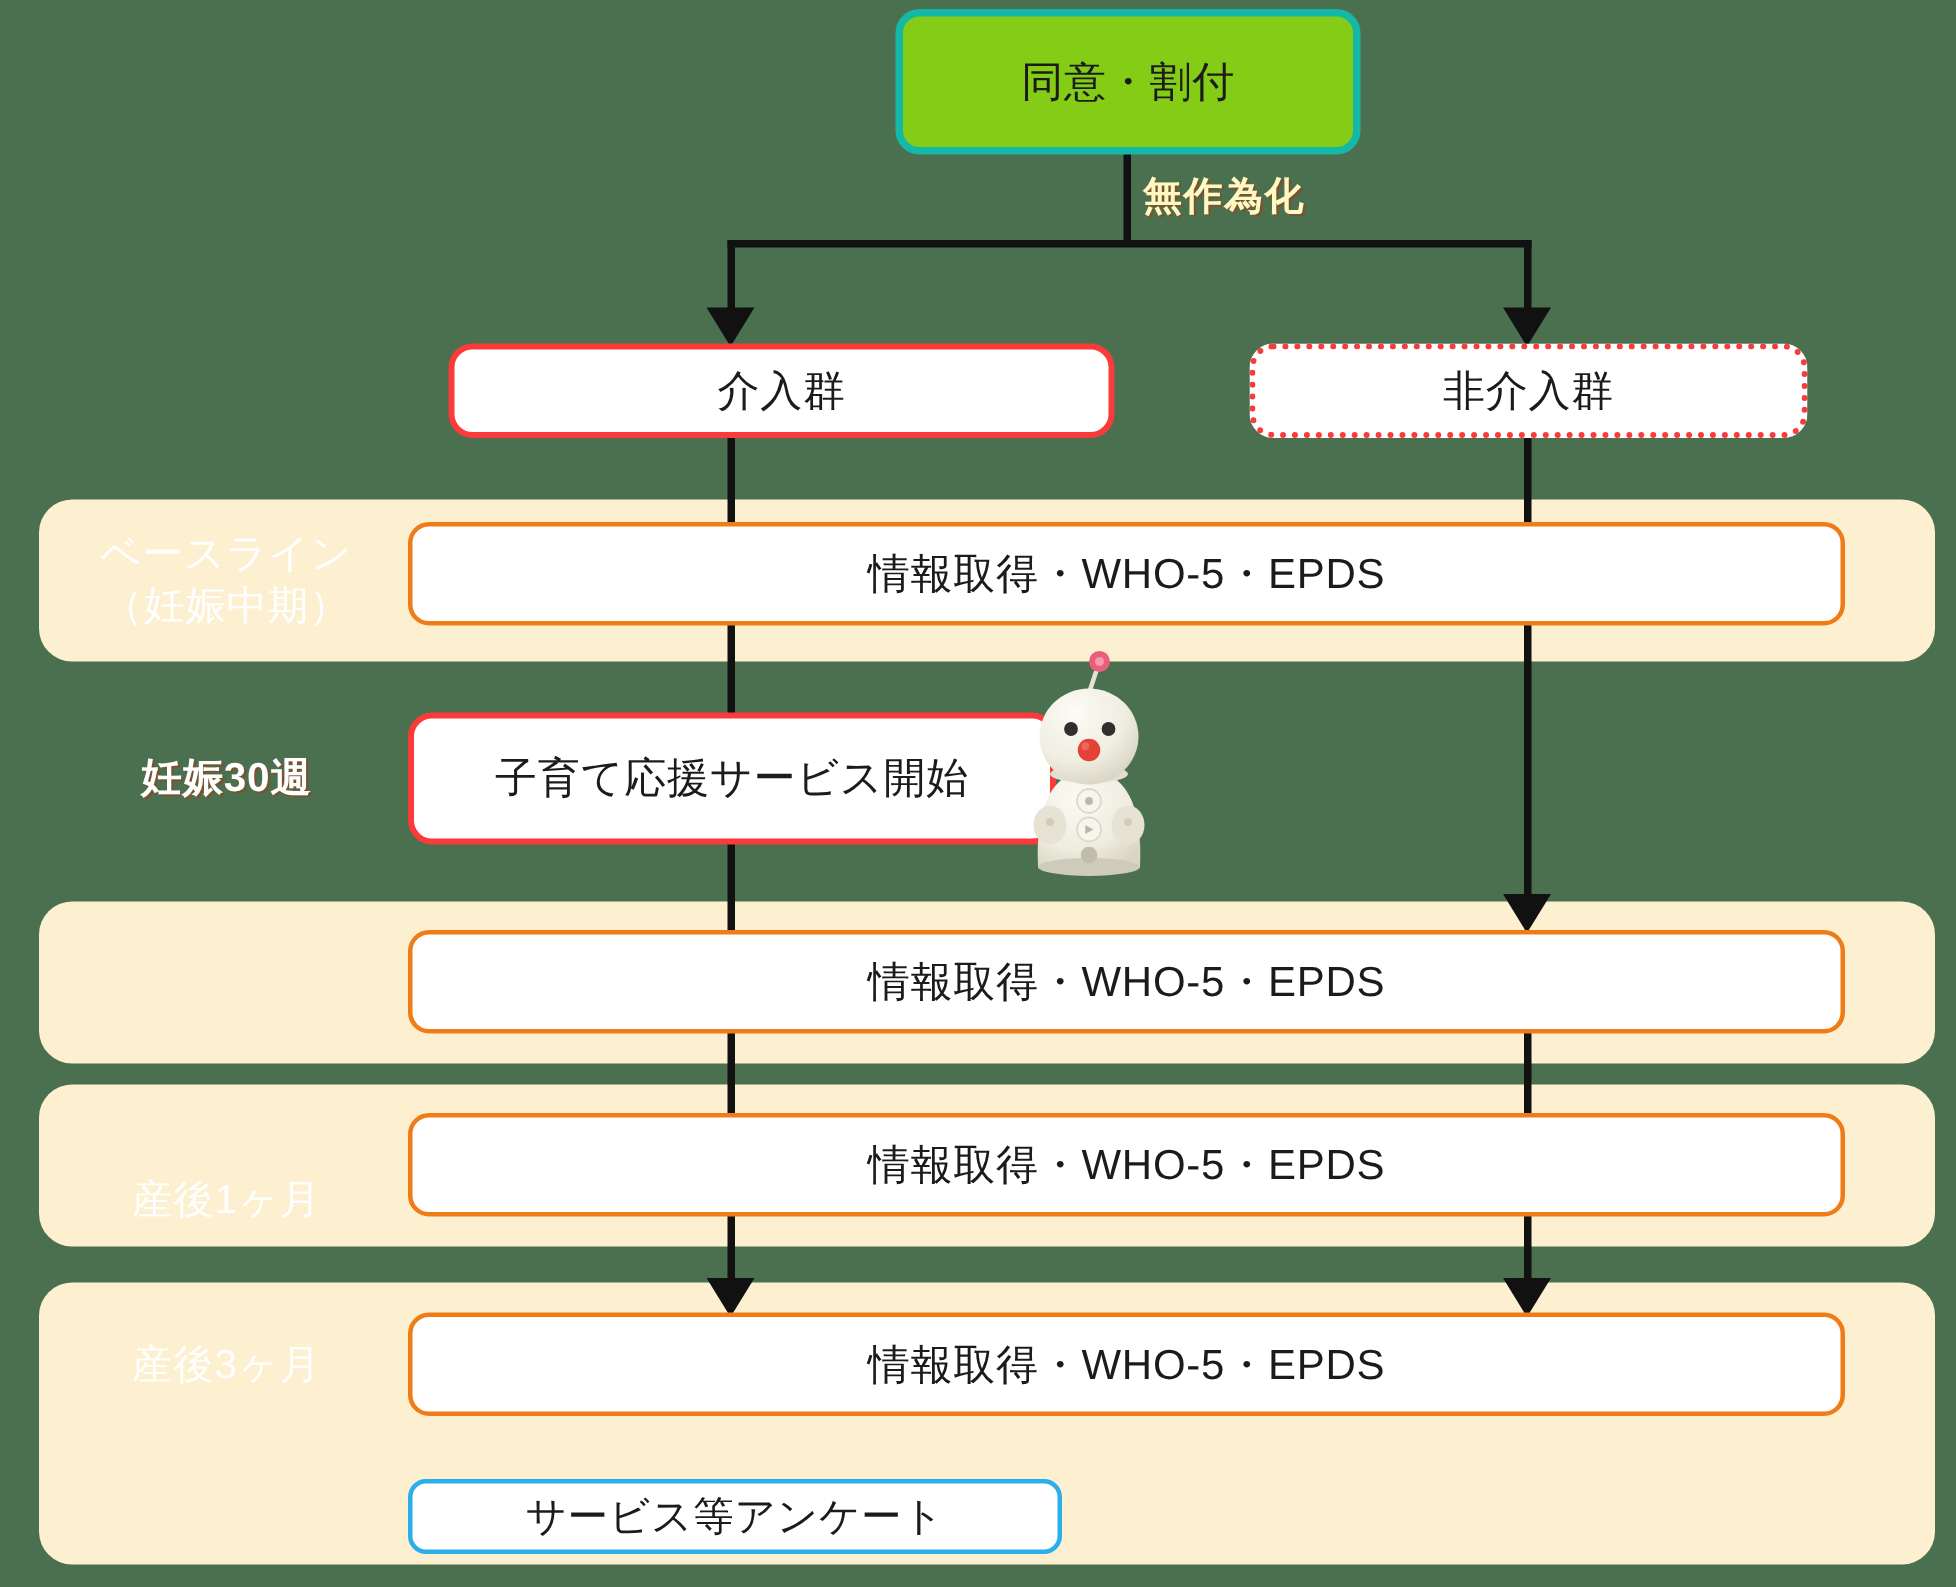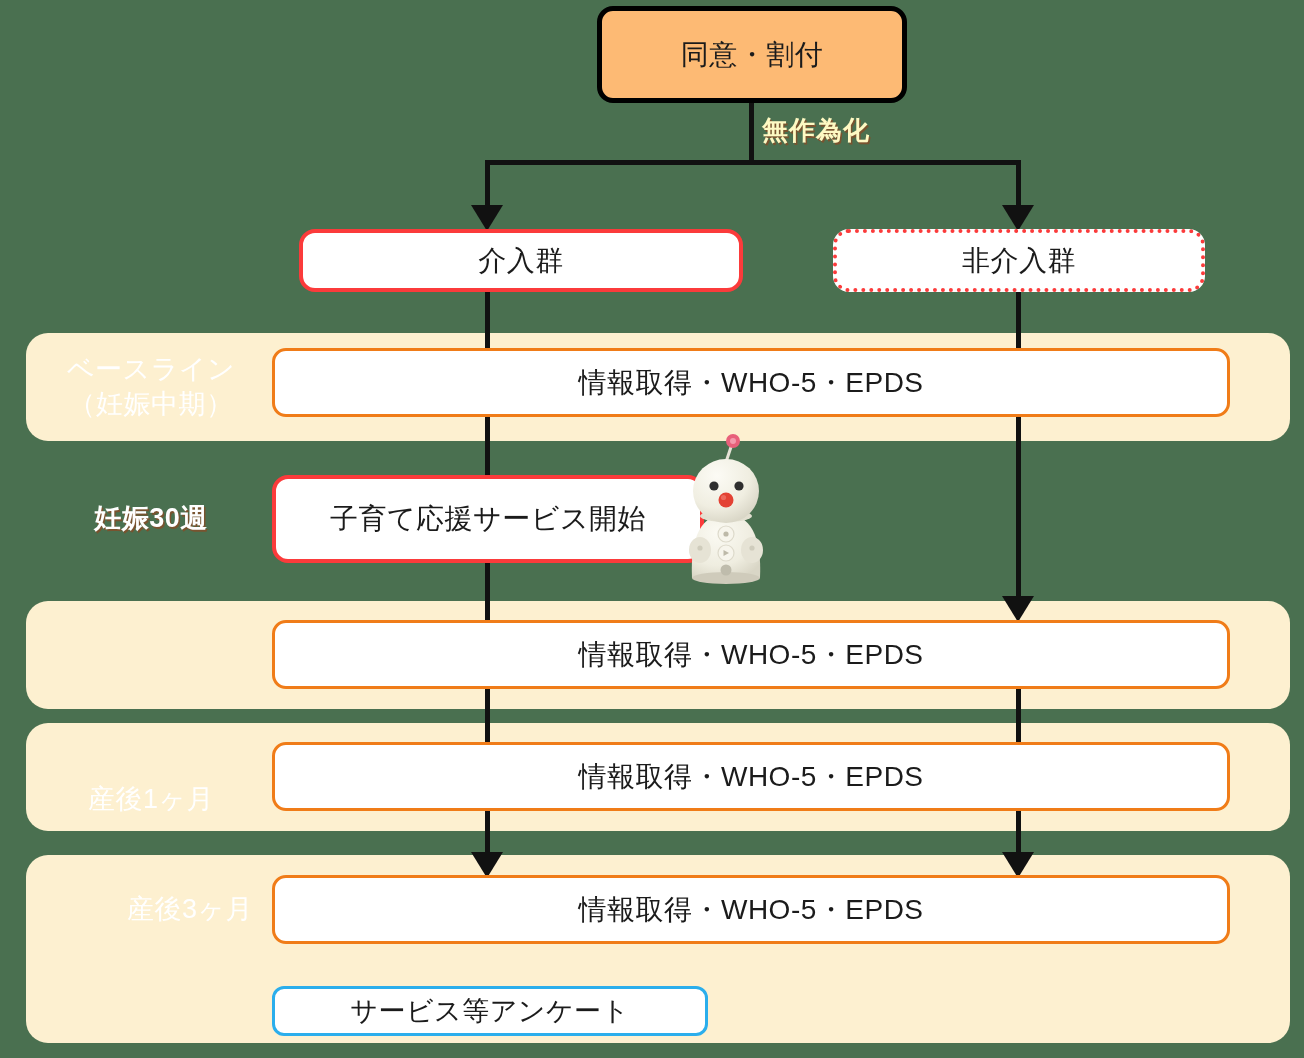--- a/index.html
+++ b/index.html
@@ -51,22 +51,22 @@
     color: #1b1b1b;
     font-size: 28px;
     letter-spacing: 0.5px;
     z-index: 3;
   }
   .node-orange {
     border: 3.5px solid #F07C18;
     border-radius: 14px;
   }
   .node-orange-fill {
-    background: #fdba74;
-    border: 5px solid #000000;
+    background: #84cc16;
+    border: 5px solid #14b8a6;
     border-radius: 16px;
   }
   .node-red {
     border: 4px solid #FB3B3B;
     border-radius: 16px;
   }
   .node-red-dotted {
     border: 4px dotted #FB3B3B;
     border-radius: 16px;
   }
@@ -225,21 +225,21 @@
     <span>情報取得・WHO-5・EPDS</span>
   </div>
 
   <div class="abs" style="left:26px; top:723px; width:250px; height:108px;margin-top:23px;">
     <div class="band-label">産後1ヶ月</div>
   </div>
   <div class="abs node node-orange" style="left:272px; top:742px; width:958px; height:69px;">
     <span>情報取得・WHO-5・EPDS</span>
   </div>
 
-  <div class="abs" style="left:26px; top:855px; width:250px; height:110px;margin-left:39px;">
+  <div class="abs" style="left:26px; top:855px; width:250px; height:110px;">
     <div class="band-label">産後3ヶ月</div>
   </div>
   <div class="abs node node-orange" style="left:272px; top:875px; width:958px; height:69px;">
     <span>情報取得・WHO-5・EPDS</span>
   </div>
 
   <div class="abs node node-blue" style="left:272px; top:970px; width:436px; height:50px; font-size:27px;">
     <span>サービス等アンケート</span>
   </div>
 

